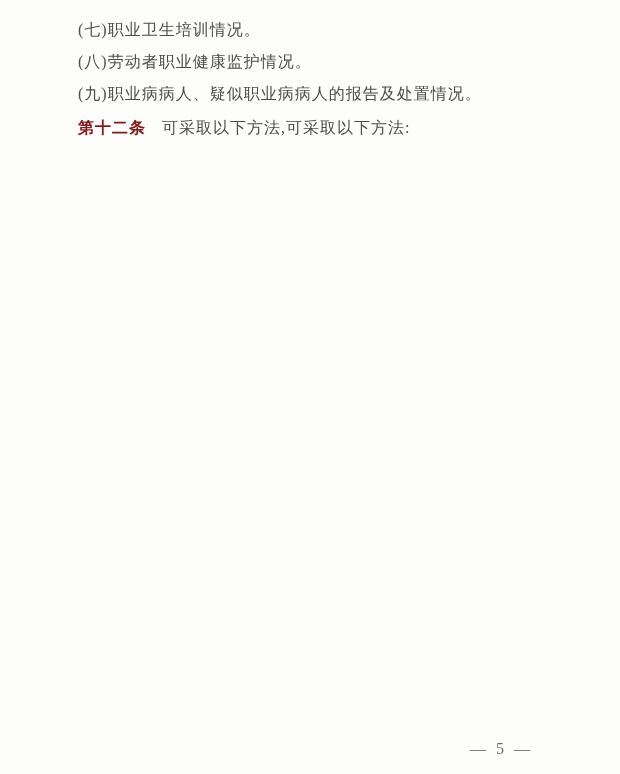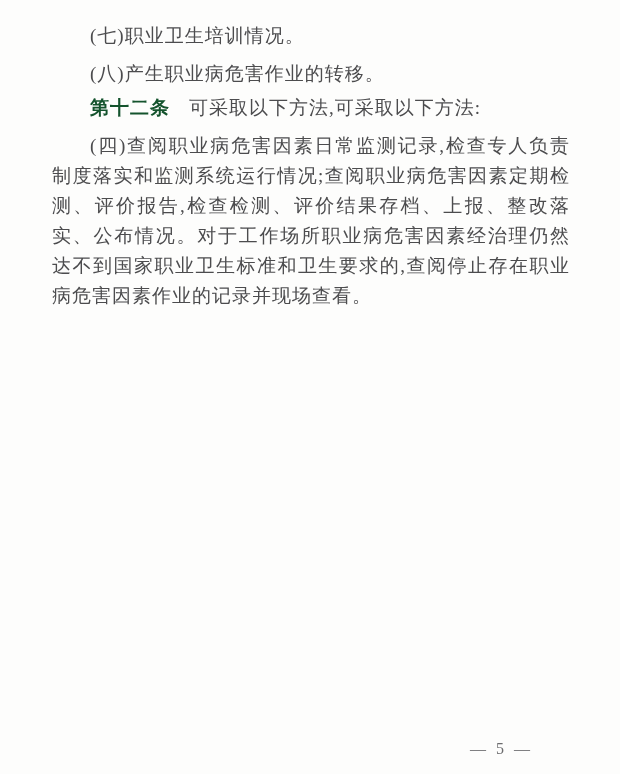--- a/index.html
+++ b/index.html
@@ -16,63 +16,63 @@
     font-family: "Liberation Serif", "DejaVu Serif", serif;
     color: #4c4c4e;
   }
   .content {
     position: absolute;
     left: 44px;
     top: 13px;
     width: 534px;
   }
   .content p {
-    margin: 8px;
-    font-size: 19px;
+    margin: 2px;
+    font-size: 16px;
     line-height: 30px;
     letter-spacing: 1px;
     text-align: justify;
     text-justify: inter-character;
     text-align-last: left;
     text-indent: 2em;
   }
   p.list-line {
     margin-bottom: 2px;
     text-align: left;
   }
   p.para {
     margin-top: 4px;
   }
   .article-num {
     font-weight: bold;
-    color: #14532d;
+    color: #7f1d1d;
     margin-right: 1em;
   }
   .page-number {
     position: absolute;
     bottom: 16px;
     left: 470px;
     font-size: 16px;
     letter-spacing: 3px;
     color: #6b6b6d;
     font-family: "Liberation Serif", "DejaVu Serif", serif;
     white-space: nowrap;
   }
 </style>
 </head>
 <body>
 
 <div class="page">
   <div class="content">
 
     <p class="list-line">(七)职业卫生培训情况。</p>
-    <p class="list-line">(八)产生职业病危害作业的转移。</p>
+    <p class="list-line">(八)劳动者职业健康监护情况。</p>
+    <p class="list-line">(九)职业病病人、疑似职业病病人的报告及处置情况。</p>
 
     <p class="para">
       <span class="article-num">第十二条</span><span>可采取以下方法,可采取以下方法:</span>
     </p>
 
-    <p class="para">(四)查阅职业病危害因素日常监测记录,检查专人负责制度落实和监测系统运行情况;查阅职业病危害因素定期检测、评价报告,检查检测、评价结果存档、上报、整改落实、公布情况。对于工作场所职业病危害因素经治理仍然达不到国家职业卫生标准和卫生要求的,查阅停止存在职业病危害因素作业的记录并现场查看。</p>
 
   </div>
 
   <div class="page-number">— 5 —</div>
 </div>
 
 </body></html>

